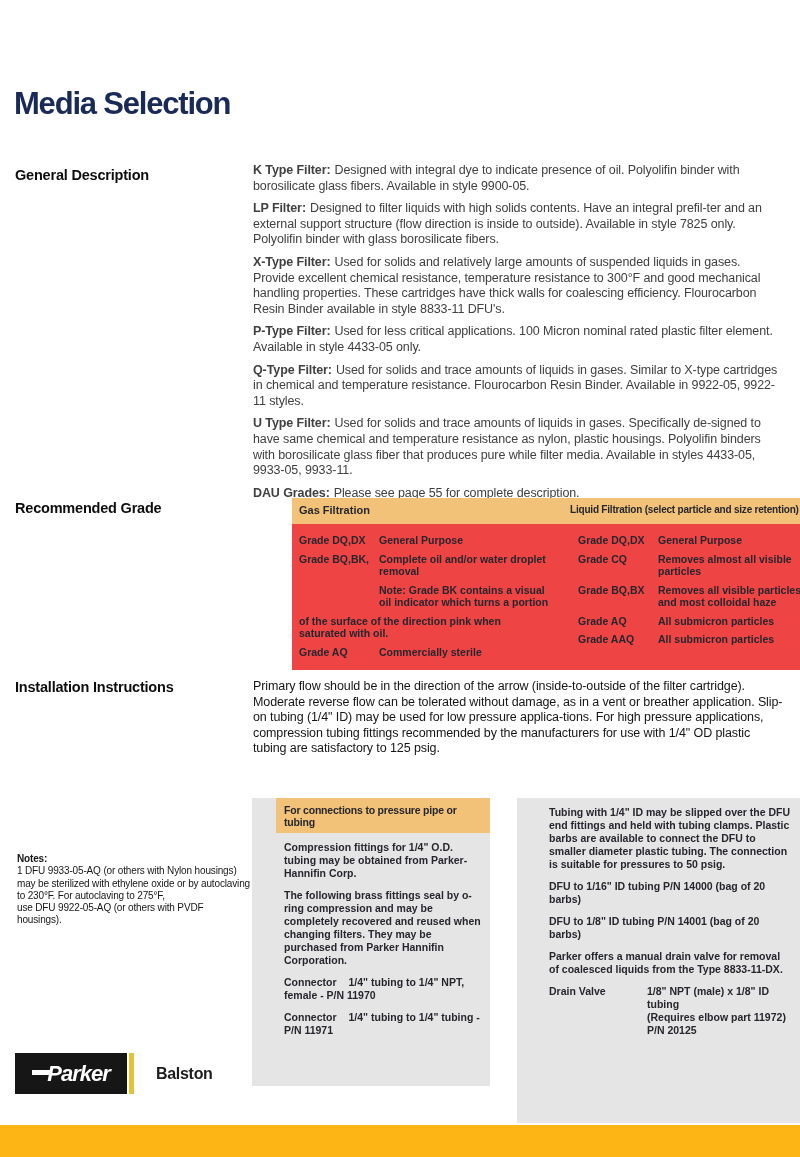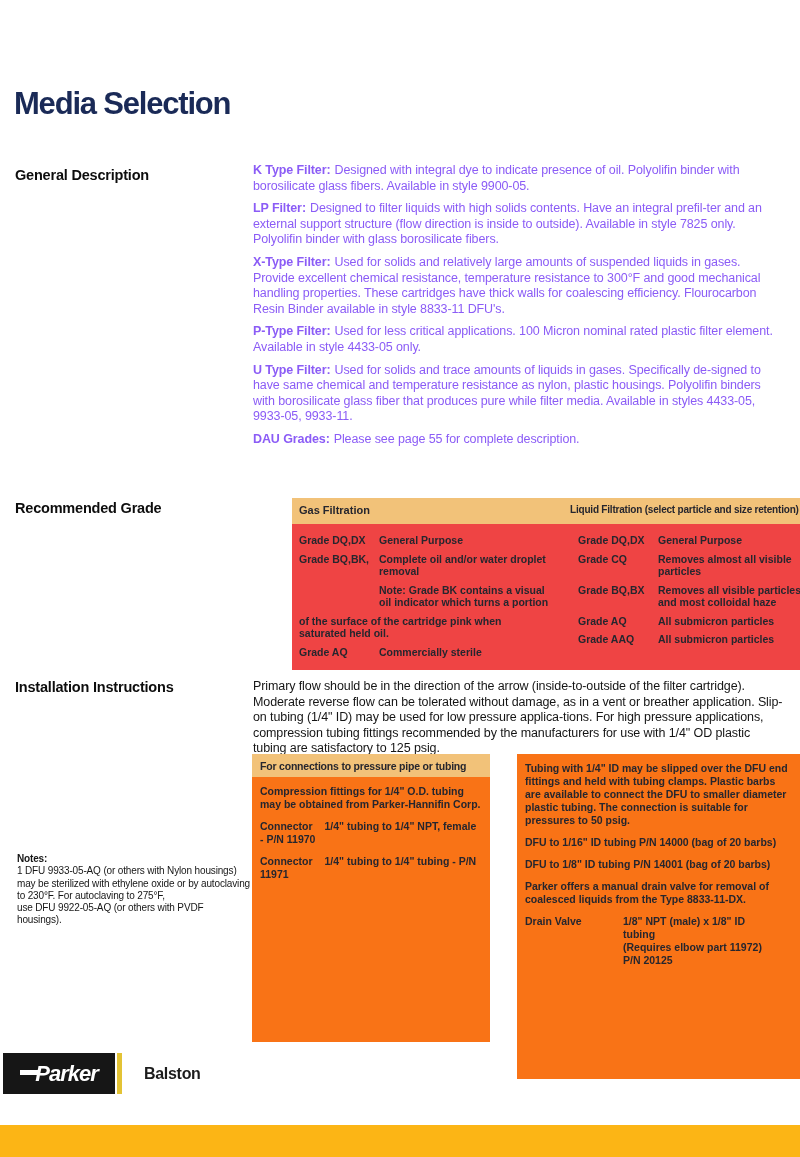--- a/index.html
+++ b/index.html
@@ -17,21 +17,21 @@
     position:absolute; left:15px;
     font-size:14.5px; font-weight:bold; color:#0d0d0d; letter-spacing:-0.2px;
   }
   #h-general { top:167px; }
   #h-grade { top:500px; }
   #h-install { top:679px; }
 
   
   .desc-col {
     position:absolute; left:253px; top:163px; width:530px;
-    font-size:12.5px; line-height:15.6px; letter-spacing:-0.1px; color:#8b5cf6;
+    font-size:12.5px; line-height:15.6px; letter-spacing:-0.1px; color:#404040;
   }
   .desc-col p { margin-bottom:7px; }
   .desc-col b { margin-right:4px; }
 
   
   .grade-table {
     position:absolute; left:252px; top:498px; width:533px; height:172px;
     background:#ef4444;
     margin-left:40px;
   }
@@ -61,41 +61,41 @@
   }
 
   
   .notes {
     position:absolute; left:17px; top:853px; width:233px;
     font-size:10px; line-height:12.3px; letter-spacing:-0.15px; color:#161616;
   }
   .notes .notes-heading { font-weight:bold; }
 
   
-  .conn-table { position:absolute; top:754px; background:#f97316; }
+  .conn-table { position:absolute; top:798px; background:#e5e5e5;padding-left:24px; }
   .conn-left { left:252px; width:238px; height:288px; }
   .conn-right { left:517px; width:283px; height:325px; }
   .conn-header {
     background:#f2c279; font-size:10.5px; font-weight:bold; color:#26262e;
     padding:6px 8px 5px 8px; letter-spacing:-0.2px;
   }
   .conn-right .conn-header { width:268px; }
   .conn-body { padding:8px 8px 0 8px; font-size:10.5px; line-height:13px; color:#26262e; }
   .conn-body p { margin-bottom:9px; font-weight:bold; }
   .fit-wrap { margin-bottom:9px; font-weight:bold; }
   .fit-wrap .fit-term { margin-right:12px; }
   .fit-hang { display:flex; margin-bottom:9px; font-weight:bold; }
   .fit-hang .fit-term { flex:0 0 55px; }
   .fit-hang .fit-desc { flex:1; }
   .drain-row { display:flex; font-weight:bold; }
   .drain-row .drain-term { flex:0 0 98px; }
   .drain-row .drain-lines { flex:1; }
 
   
-  .logo { position:absolute; left:3px; top:1053px; height:41px; display:flex; align-items:stretch;text-align:right; }
+  .logo { position:absolute; left:15px; top:1053px; height:41px; display:flex; align-items:stretch;text-align:right; }
   .logo-box {
     width:112px; background:#161616; display:flex; align-items:center; justify-content:center;
   }
   .logo-parker {
     color:#ffffff; font-weight:bold; font-style:italic; font-size:22px; letter-spacing:-1px;
     white-space:nowrap;
   }
   .logo-dash {
     display:inline-block; width:18px; height:5px; background:#ffffff;
     margin-right:-3px; vertical-align:6px;
@@ -117,20 +117,21 @@
 
   <div class="side-heading" id="h-general">General Description</div>
   <div class="side-heading" id="h-grade">Recommended Grade</div>
   <div class="side-heading" id="h-install">Installation Instructions</div>
 
   <div class="desc-col">
     <p><b>K Type Filter:</b><span>Designed with integral dye to indicate presence of oil.  Polyolifin binder with borosilicate glass fibers.  Available in style 9900-05.</span></p>
     <p><b>LP Filter:</b><span>Designed to filter liquids with high solids contents.  Have an integral prefil-ter and an external support structure (flow direction is inside to outside).  Available in style 7825 only.  Polyolifin binder with glass borosilicate fibers.</span></p>
     <p><b>X-Type Filter:</b><span>Used for solids and relatively large amounts of suspended liquids in gases.  Provide excellent chemical resistance, temperature resistance to 300°F and good mechanical handling properties.  These cartridges have thick walls for coalescing efficiency.  Flourocarbon Resin Binder available in style 8833-11 DFU's.</span></p>
     <p><b>P-Type Filter:</b><span>Used for less critical applications.  100 Micron nominal rated plastic filter element.  Available in style 4433-05 only.</span></p>
+    <p><b>Q-Type Filter:</b><span>Used for solids and trace amounts of liquids in gases.  Similar to X-type cartridges in chemical and temperature resistance.  Flourocarbon Resin Binder.  Available in 9922-05, 9922-11 styles.</span></p>
     <p><b>U Type Filter:</b><span>Used for solids and trace amounts of liquids in gases.  Specifically de-signed to have same chemical and temperature resistance as nylon, plastic housings. Polyolifin binders with borosilicate glass fiber that produces pure while filter media. Available in styles 4433-05, 9933-05, 9933-11.</span></p>
     <p><b>DAU Grades:</b><span>Please see page 55 for complete description.</span></p>
   </div>
 
   <div class="grade-table">
     <div class="grade-header">
       <span class="gh-gas">Gas Filtration</span>
       <span class="gh-liquid">Liquid Filtration (select particle and size retention)</span>
     </div>
     <div class="grade-body">
@@ -140,21 +141,21 @@
             <span class="g-desc">General Purpose</span>
           </div>
         <div class="g-row">
             <span class="g-term">Grade BQ,BK,</span>
             <span class="g-desc">Complete oil and/or water droplet removal</span>
           </div>
         <div class="g-row">
             <span class="g-term"></span>
             <span class="g-desc">Note: Grade BK contains a visual oil indicator which turns a portion</span>
           </div>
-        <div class="g-full">of the surface of the cartridge pink when saturated held oil.</div>
+        <div class="g-full">of the surface of the direction pink when saturated with oil.</div>
         <div class="g-row">
             <span class="g-term">Grade AQ</span>
             <span class="g-desc">Commercially sterile</span>
           </div>
       </div>
       <div class="gcol gcol-liquid">
         <div class="g-row">
             <span class="g-term">Grade DQ,DX</span>
             <span class="g-desc">General Purpose</span>
           </div>
@@ -183,20 +184,21 @@
   <div class="notes">
     <div class="notes-heading">Notes:</div>
     <div>1 DFU 9933-05-AQ (or others with Nylon housings) may be sterilized with ethylene oxide or by autoclaving to 230°F.  For autoclaving to 275°F,</div>
     <div>use DFU 9922-05-AQ (or others with PVDF housings).</div>
   </div>
 
   <div class="conn-table conn-left">
     <div class="conn-header">For connections to pressure pipe or tubing</div>
     <div class="conn-body">
       <p>Compression fittings for 1/4" O.D. tubing may be obtained from Parker-Hannifin Corp.</p>
+      <p>The following brass fittings seal by o-ring compression and may be completely recovered and reused when changing filters.  They may be purchased from Parker Hannifin Corporation.</p>
       <div class="fit-wrap"><span class="fit-term">Connector</span><span>1/4" tubing to 1/4" NPT, female  - P/N 11970</span></div>
       <div class="fit-wrap"><span class="fit-term">Connector</span><span>1/4" tubing to 1/4" tubing  - P/N  11971</span></div>
     </div>
   </div>
 
   <div class="conn-table conn-right">
     <div class="conn-body">
       <p>Tubing with 1/4" ID may be slipped over the DFU end fittings and held with tubing clamps. Plastic barbs are available to connect the DFU to smaller diameter plastic tubing.  The connection is suitable for pressures to 50 psig.</p>
       <p>DFU to 1/16" ID tubing P/N  14000 (bag of 20 barbs)</p>
       <p>DFU to 1/8" ID tubing   P/N 14001 (bag of 20 barbs)</p>

